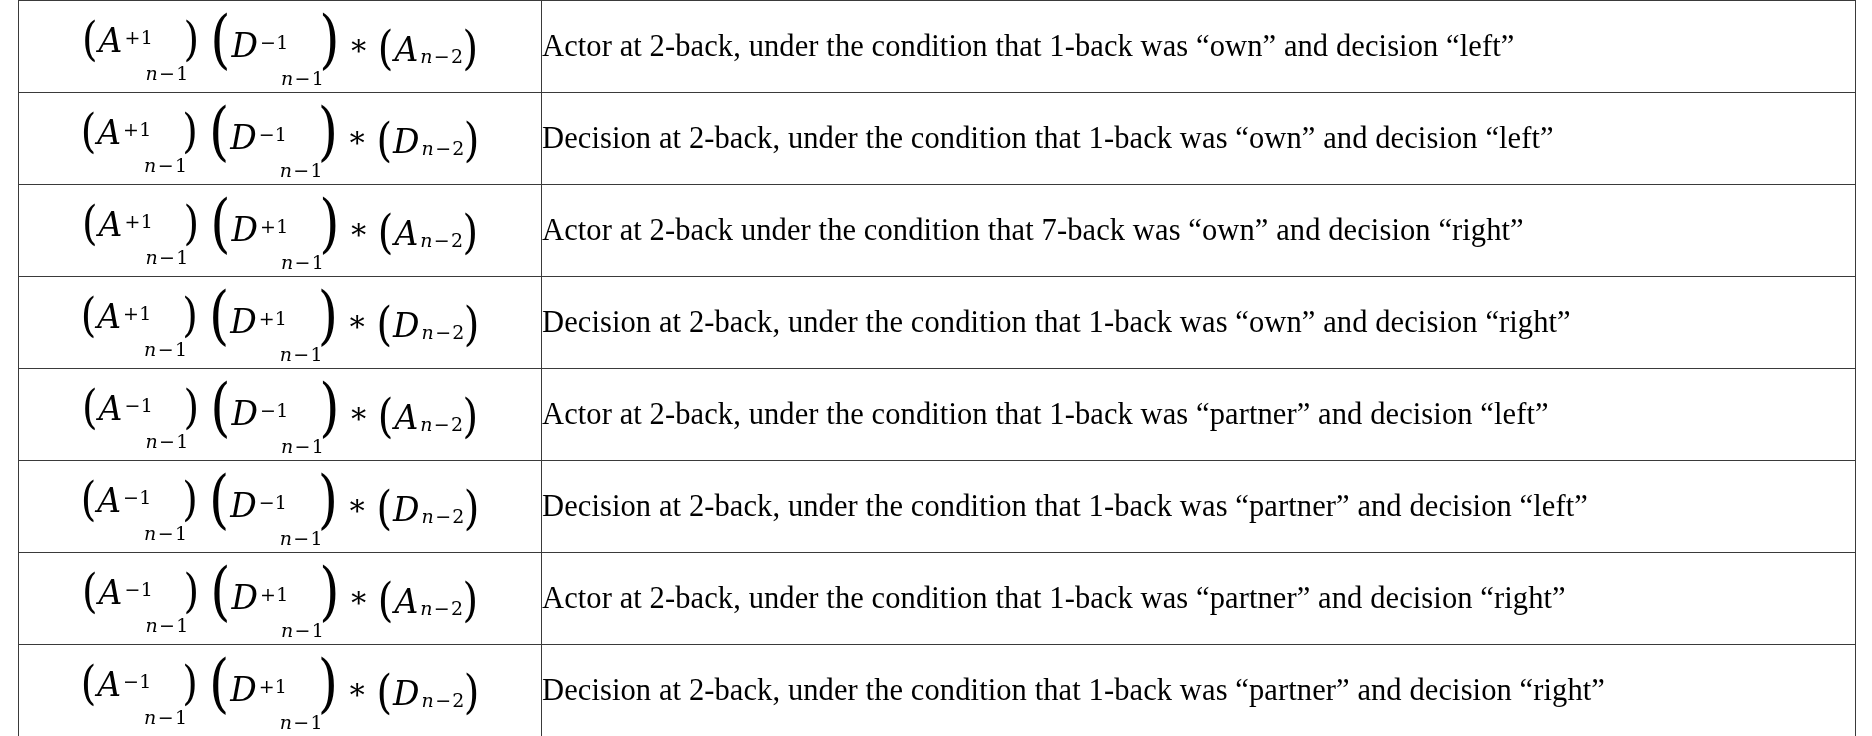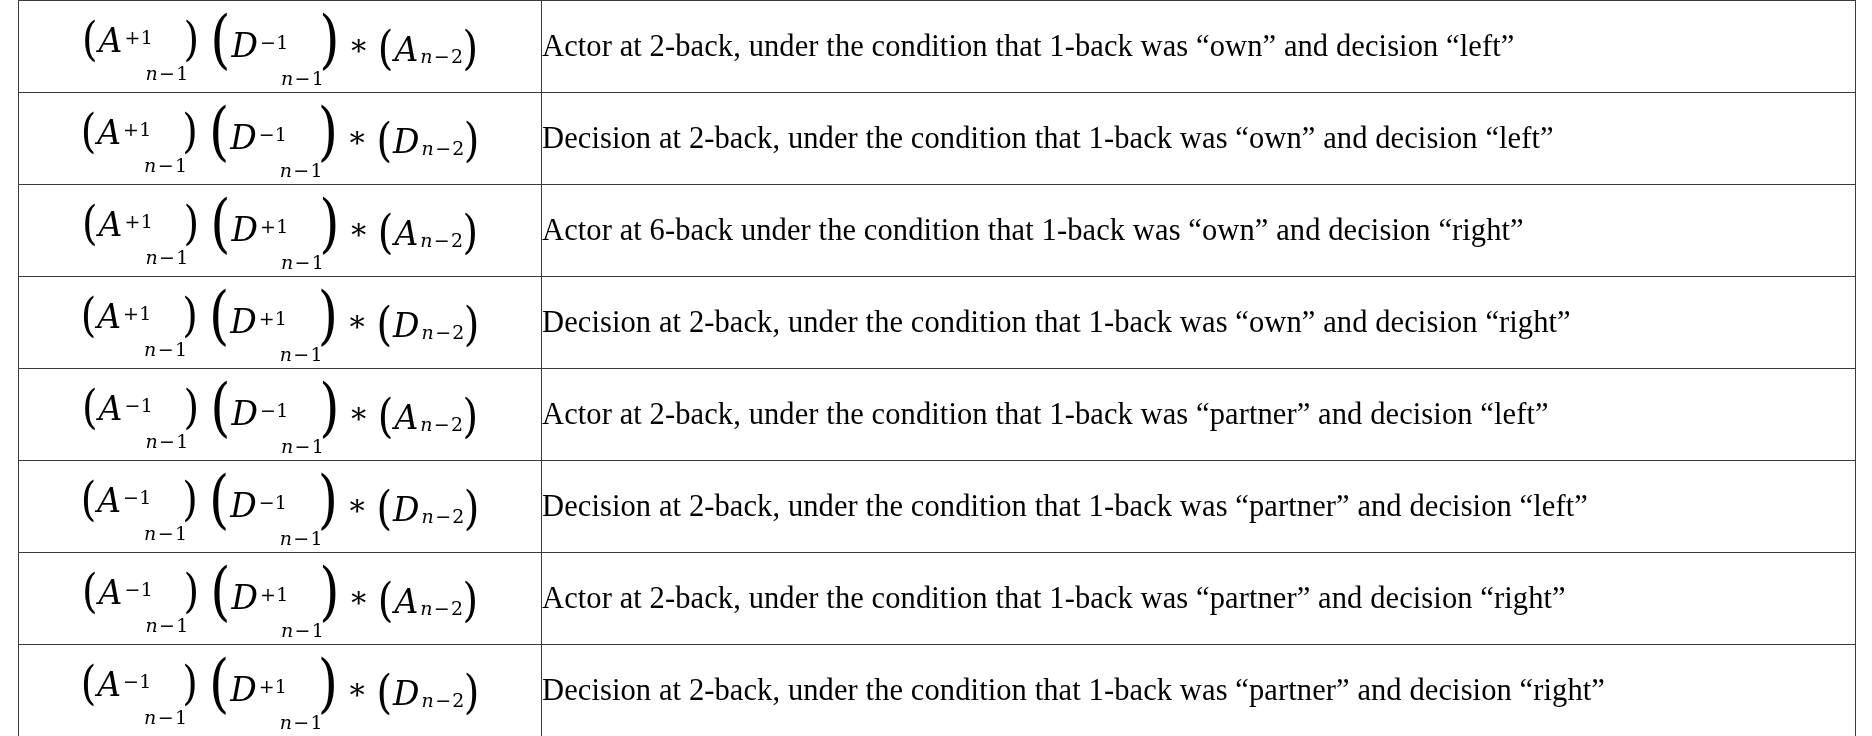--- a/index.html
+++ b/index.html
@@ -189,21 +189,21 @@
                   <span class="sub"><span>n</span><span class="minus">−</span><span class="num">1</span></span>
                 </span><span class="paren small">)</span></span>
               <span class="gap"></span>
               <span class="mathgroup"><span class="paren big">(</span><span class="var">D</span><span class="supsub">
                   <span class="sup">+1</span>
                   <span class="sub"><span>n</span><span class="minus">−</span><span class="num">1</span></span>
                 </span><span class="paren big">)</span></span>
               <span class="ast">∗</span>
               <span class="mathgroup"><span class="paren small">(</span><span class="var">A</span><span class="plainsub"><span>n</span><span class="minus">−</span><span class="num">2</span></span><span class="paren small">)</span></span>
             </span></td>
-          <td class="desc-cell">Actor at 6-back under the condition that 1-back was “own” and decision “right”</td>
+          <td class="desc-cell">Actor at 2-back under the condition that 7-back was “own” and decision “right”</td>
         </tr>
         <tr>
           <td class="math-cell"><span class="mathrow">
               <span class="mathgroup"><span class="paren small">(</span><span class="var">A</span><span class="supsub">
                   <span class="sup">+1</span>
                   <span class="sub"><span>n</span><span class="minus">−</span><span class="num">1</span></span>
                 </span><span class="paren small">)</span></span>
               <span class="gap"></span>
               <span class="mathgroup"><span class="paren big">(</span><span class="var">D</span><span class="supsub">
                   <span class="sup">+1</span>

